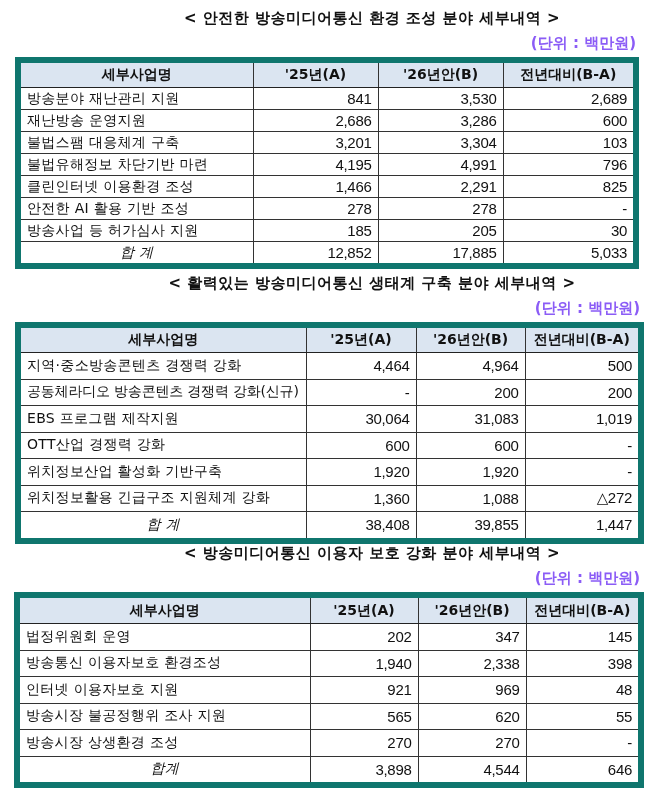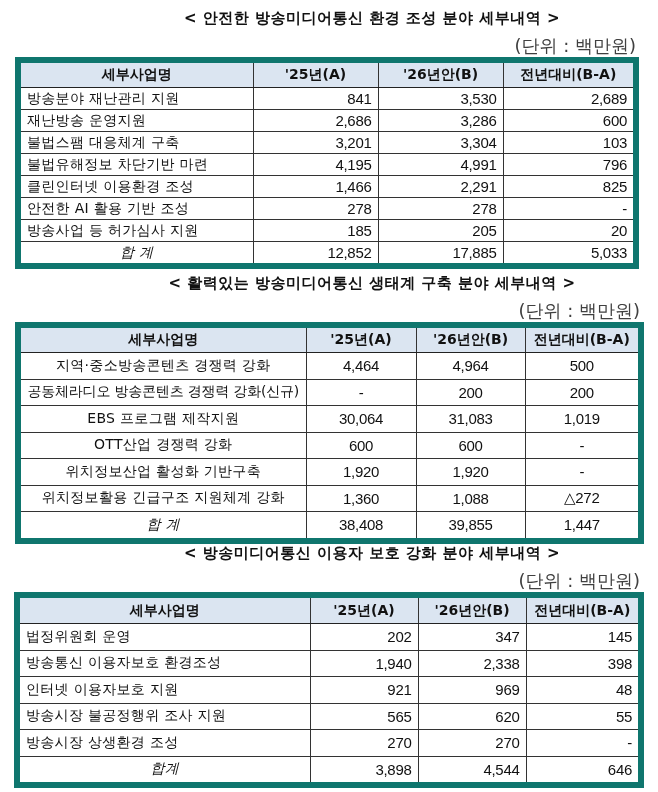--- a/index.html
+++ b/index.html
@@ -22,22 +22,23 @@
       text-align: center;
       font-size: 15px;
       font-weight: bold;
       letter-spacing: 0.5px;
       color: #111;
       margin-left: 43px;
     }
     .sec-unit {
       position: absolute;
       right: 20px;
-      font-size: 18px;
-      color: #404040;
+      font-size: 15px;
+      color: #8b5cf6;
+      font-weight: bold;
     }
     table.budget {
       position: absolute;
       border-collapse: collapse;
       table-layout: fixed;
       border: 6px solid #0f766e;
       font-size: 14px;
     }
     table.budget th, table.budget td {
       border: 1px solid #333;
@@ -67,21 +68,21 @@
       text-align: center;
       font-style: italic;
     }
     
     #t1 { left: 15px; top: 57px; width: 618px; }
     #t1 th { height: 24px; }
     #t1 td { height: 21px; }
     
     #t2 { left: 15px; top: 322px; width: 623px; }
     #t2 th { height: 24px; }
-    #t2 td { height: 25.5px; text-align: center; }
+    #t2 td { height: 25.5px; }
     
     #t3 { left: 14px; top: 592px; width: 624px; }
     #t3 th { height: 25px; }
     #t3 td { height: 25.5px; }
   </style>
 </head>
 <body>
 
 <div class="sec-title" style="top:9px;">&lt; 안전한 방송미디어통신 환경 조성 분야 세부내역 &gt;</div>
 <div class="sec-unit" style="top:34px; right:22px;">(단위 : 백만원)</div>
@@ -134,21 +135,21 @@
     <tr>
       <td class="name">안전한 AI 활용 기반 조성</td>
       <td class="num">278</td>
       <td class="num">278</td>
       <td class="num">-</td>
     </tr>
     <tr>
       <td class="name">방송사업 등 허가심사 지원</td>
       <td class="num">185</td>
       <td class="num">205</td>
-      <td class="num">20</td>
+      <td class="num">30</td>
     </tr>
     <tr class="total">
       <td class="name">합 계</td>
       <td class="num">12,852</td>
       <td class="num">17,885</td>
       <td class="num">5,033</td>
     </tr>
   </tbody>
 </table>
 

